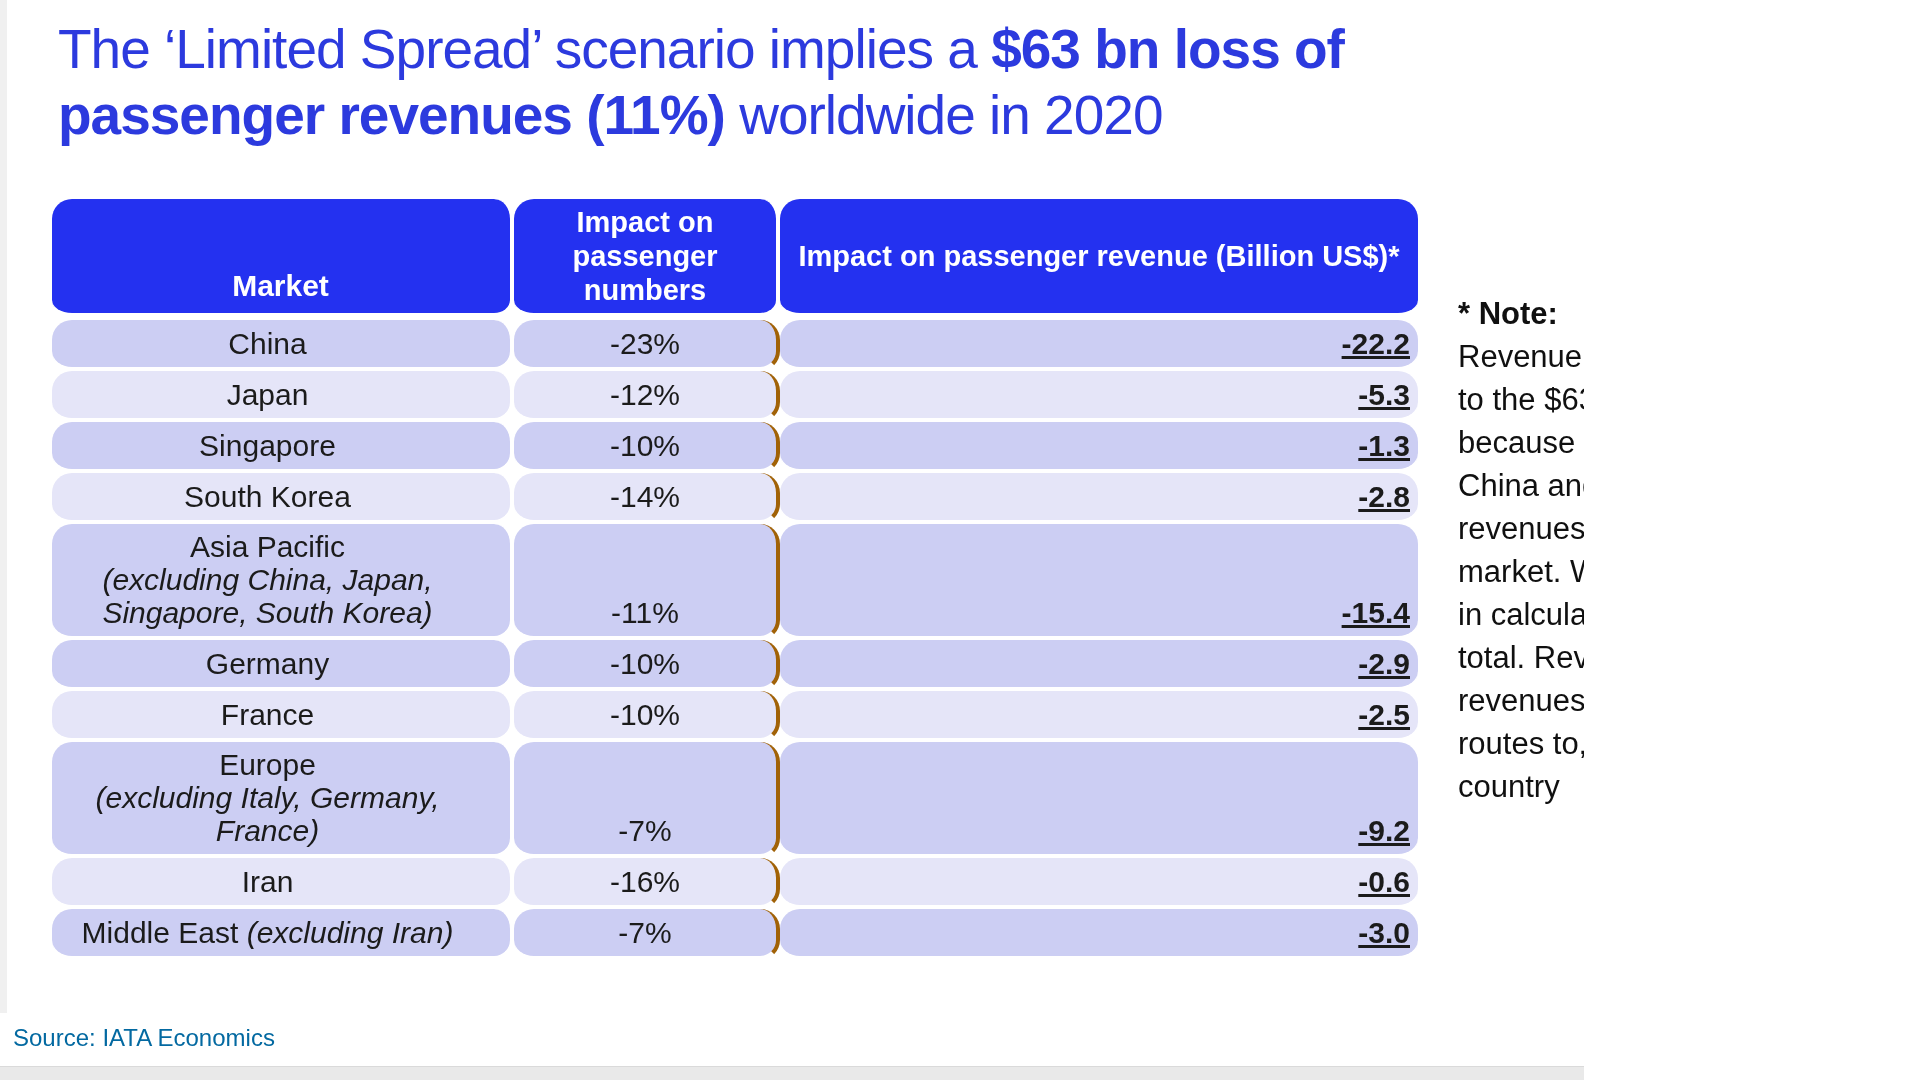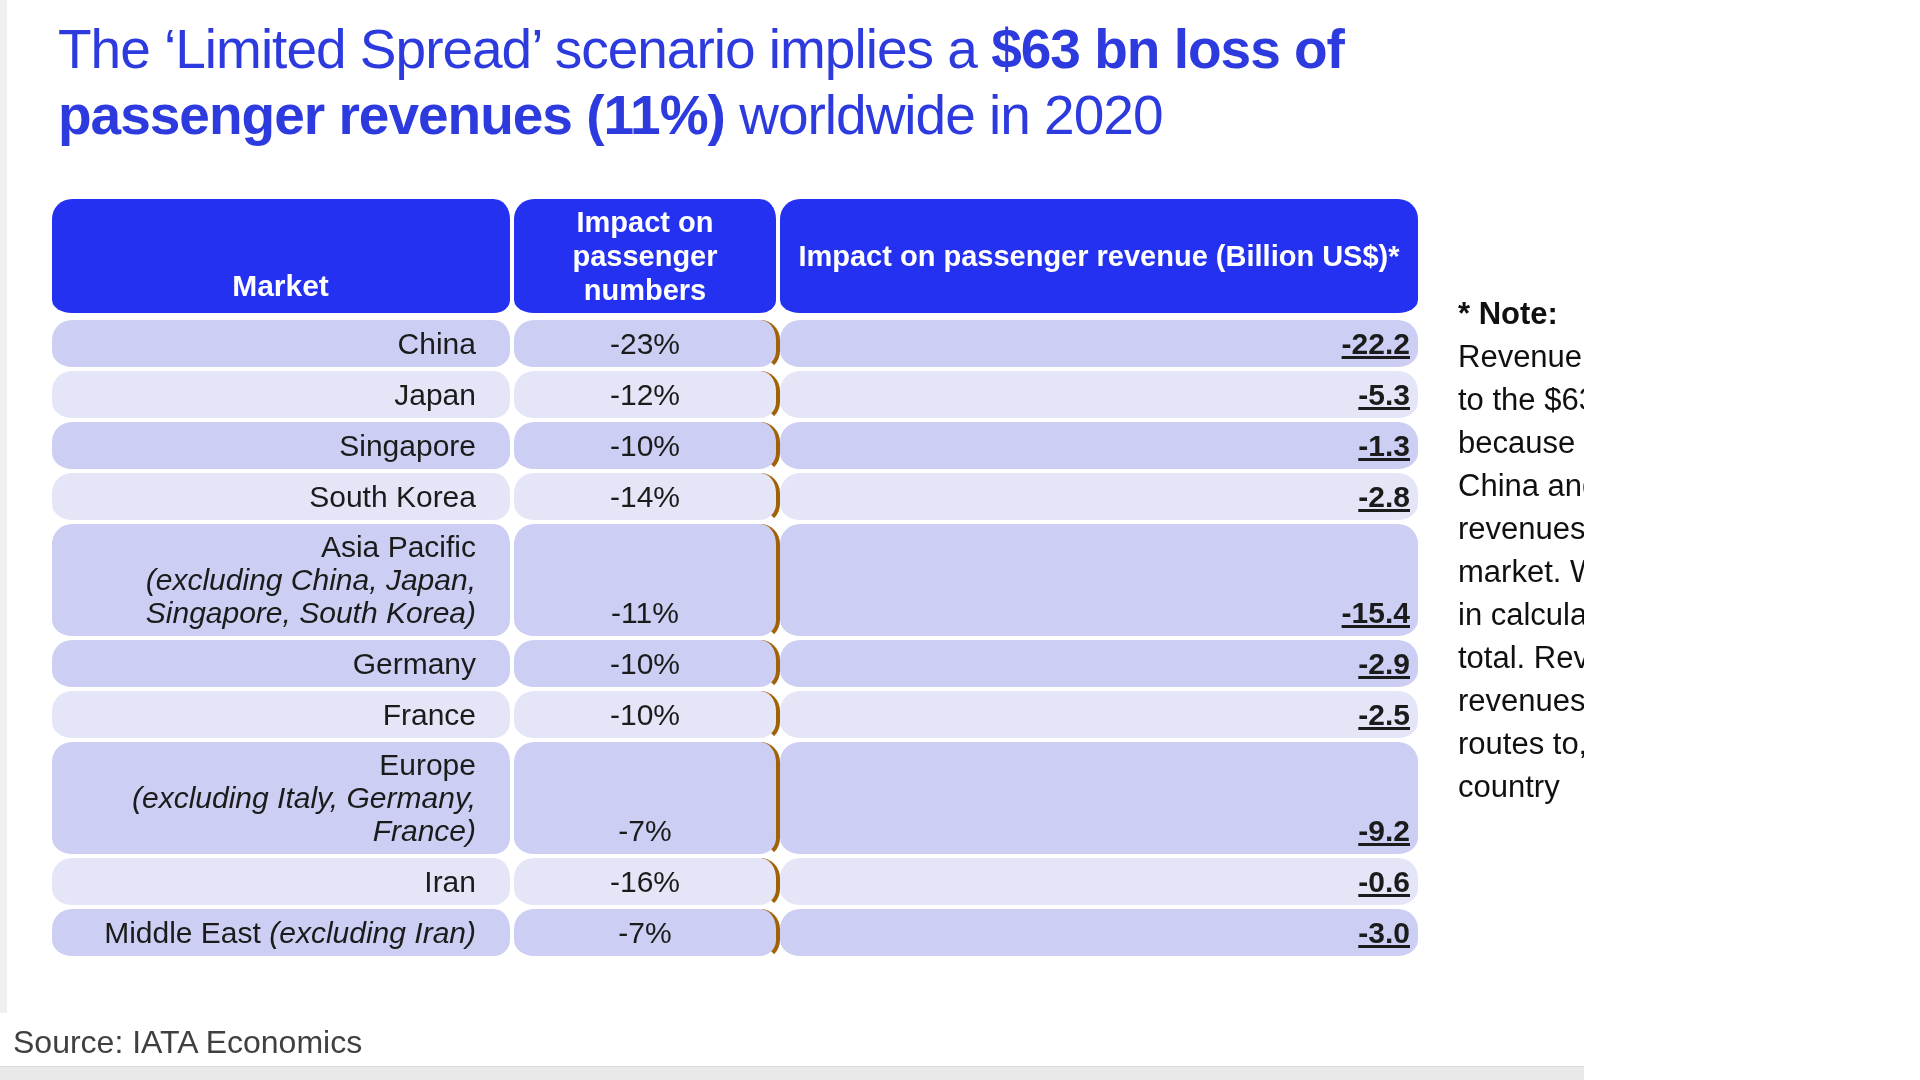--- a/index.html
+++ b/index.html
@@ -18,41 +18,41 @@
                 border-collapse:separate;border-spacing:0;table-layout:fixed;}
   col.c1{width:462px;} col.c2{width:266px;} col.c3{width:638px;}
   .impact-table th,.impact-table td{box-sizing:border-box;border-radius:20px;}
   .impact-table th{background:var(--header-blue,#2431f0);color:#fff;font-weight:700;
                    border-bottom:7px solid #fff;height:121px;}
   th.h1{text-align:center;vertical-align:bottom;padding:0 8px 10px 7px;font-size:30px;border-right:4px solid #fff;}
   th.h2{border-right:4px solid #fff;}
   th.h2,th.h3{text-align:center;vertical-align:middle;font-size:29px;line-height:34px;padding:6px 8px;}
   .impact-table td{border-bottom:4px solid #fff;vertical-align:bottom;height:51px;
                    font-size:30px;line-height:33px;color:#1b1b1b;padding:6px 8px 7px;}
-  td.market{text-align:right;padding:6px 34px 7px 7px;border-right:4px solid #fff;}
+  td.market{text-align:center;padding:6px 34px 7px 7px;border-right:4px solid #fff;}
   td.market i.blk{display:block;}
   td.pct{text-align:center;border-right:4px solid #a16207;}
   td.rev{text-align:right;font-weight:700;text-decoration:underline;}
   tr.row-dark td{background:var(--row-dark,#cccef3);}
   tr.row-light td{background:var(--row-light,#e5e5f8);}
 
   
   .note{position:absolute;left:1458px;top:292px;width:452px;color:#101010;
         font-size:31px;line-height:43px;}
   .note-heading{font-weight:700;}
 
   
   .logo{position:absolute;left:1698px;top:898px;width:184px;text-align:center;
         color:var(--logo-blue,#2836cd);}
   .logo svg{display:block;margin:0 auto;}
   .logo-acronym{font-size:43px;font-weight:700;font-style:italic;letter-spacing:3px;line-height:42px;margin-top:-2px;}
   .logo-division{font-size:34px;font-weight:700;line-height:38px;margin-top:2px;}
 
   
-  .source{position:absolute;left:13px;top:1024px;font-size:32px;color:#404040;}
+  .source{position:absolute;left:13px;top:1024px;font-size:24px;color:#0369a1;}
 
   
   .scrollbar-thumb{position:absolute;left:1912px;top:667px;width:6px;height:64px;
                    background:#8f8f8f;border-radius:3px;}
   .bottom-bar{position:absolute;left:0;top:1066px;width:1920px;height:14px;
               background:#e9e9e9;border-top:1px solid #dadada;}
 </style>
 </head>
 <body>
 

